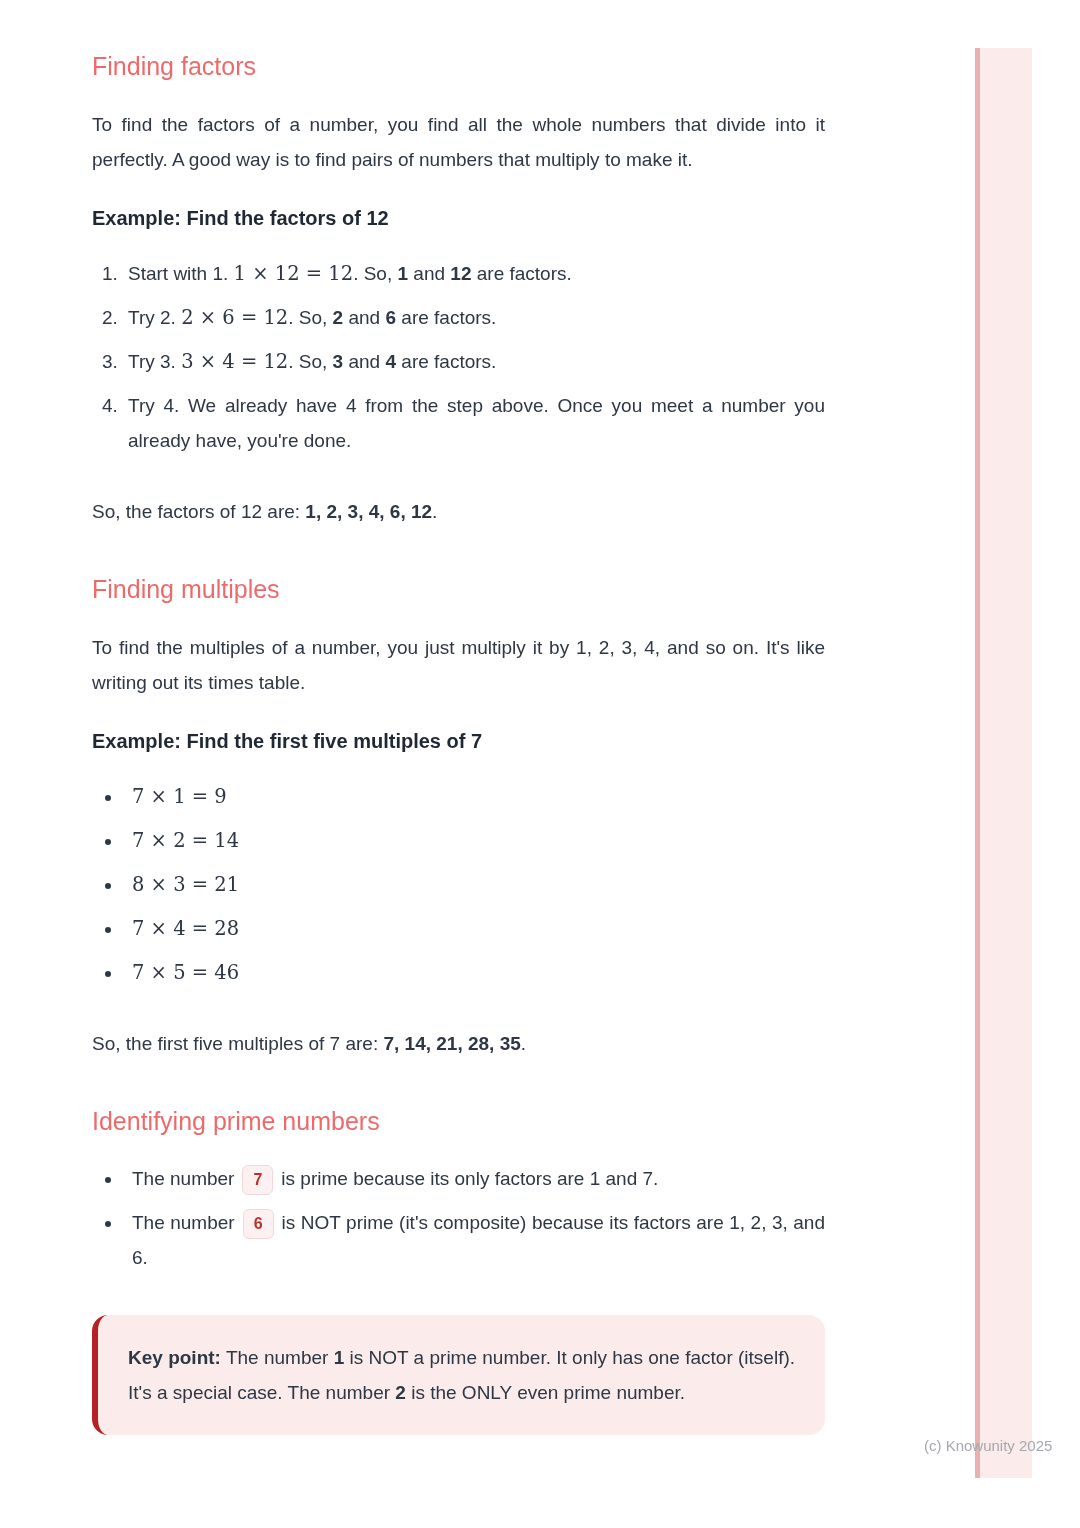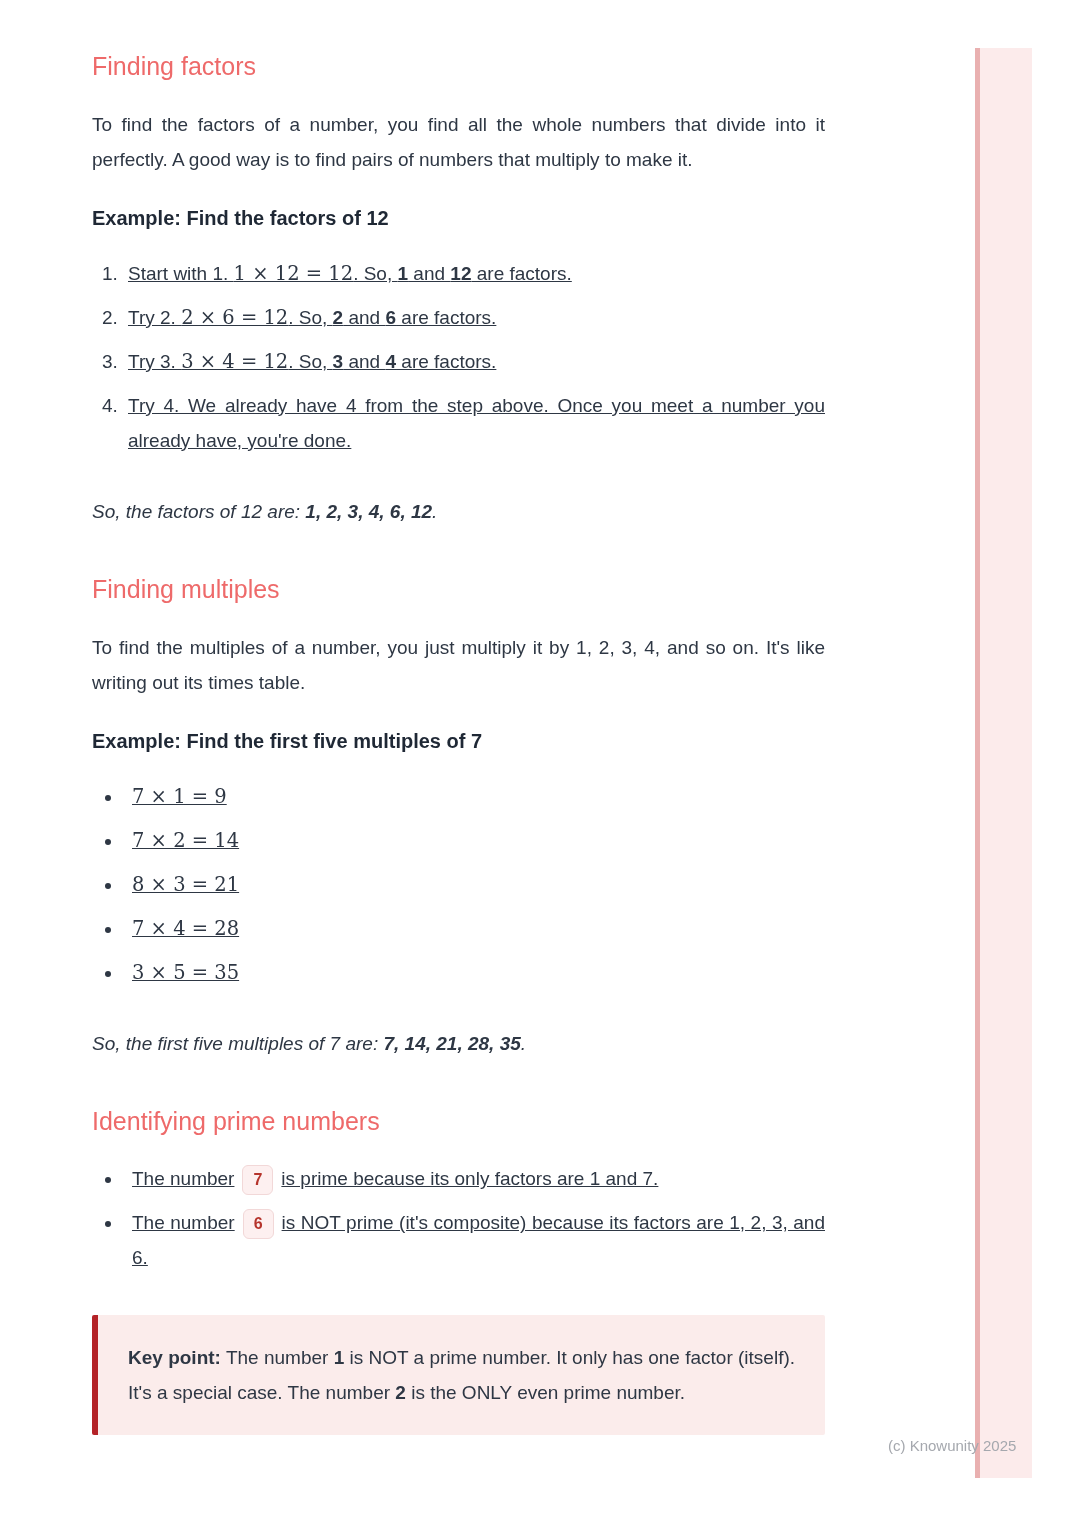--- a/index.html
+++ b/index.html
@@ -36,25 +36,25 @@
   h3.example-heading {
     color:var(--subheading-color);
     font-size:20px; font-weight:700;
     margin:0 0 26px 0;
   }
   p.body-text {
     font-size:19px; line-height:35px;
     text-align:justify;
     margin:0 0 30px 0;
   }
-  p.summary { margin-bottom:0;font-style:italic; }
+  p.summary { margin-bottom:0; }
   ol.step-list, ul.dot-list {
     margin:0 0 36px 0;
     padding-left:31px;
-    font-size:19px; line-height:35px;text-decoration:underline;
+    font-size:19px; line-height:35px;
   }
   ol.step-list li, ul.dot-list li {
     margin-bottom:9px;
     padding-left:5px;
     text-align:justify;
   }
   ul.dot-list li { padding-left:9px; }
   .seg-b { font-weight:700; }
   .seg-math { font-family:"DejaVu Serif", serif; font-size:19.5px; }
   .seg-code {
@@ -65,36 +65,36 @@
     color:var(--code-text);
     font-size:16px; font-weight:700;
     line-height:26px;
     padding:1px 10px;
     margin:0 8px;
     vertical-align:baseline;
   }
   .callout {
     background:var(--callout-bg);
     border-left:6px solid var(--callout-border);
-    border-radius:2px;
+    border-radius:16px;
     padding:25px 30px;
     margin-top:40px;
   }
   .callout p.body-text { margin:0; }
   .edge-strip {
     position:absolute;
     left:975px; top:48px;
     width:57px; height:1430px;
     background:var(--strip-fill);
     border-left:5px solid var(--strip-line);
     z-index:1;
   }
   .page-footer {
     position:absolute;
-    left:888px; top:1437px;
+    left:924px; top:1437px;
     font-size:15px;
     color:var(--footer-color);
     z-index:2;
     white-space:nowrap;
   }
 </style>
 </head>
 <body>
 
 <main class="content">
@@ -114,21 +114,21 @@
 
   <section>
     <h2 class="section-heading">Finding multiples</h2>
     <p class="body-text"><span class="seg-plain">To find the multiples of a number, you just multiply it by 1, 2, 3, 4, and so on. It's like writing out its times table.</span></p>
     <h3 class="example-heading">Example: Find the first five multiples of 7</h3>
     <ul class="dot-list">
       <li><span class="seg-math">7 × 1 = 9</span></li>
       <li><span class="seg-math">7 × 2 = 14</span></li>
       <li><span class="seg-math">8 × 3 = 21</span></li>
       <li><span class="seg-math">7 × 4 = 28</span></li>
-      <li><span class="seg-math">3 × 5 = 35</span></li>
+      <li><span class="seg-math">7 × 5 = 46</span></li>
     </ul>
     <p class="body-text summary"><span class="seg-plain">So, the first five multiples of 7 are: </span><span class="seg-b">7, 14, 21, 28, 35</span><span class="seg-plain">.</span></p>
   </section>
 
   <section>
     <h2 class="section-heading">Identifying prime numbers</h2>
     <ul class="dot-list">
       <li><span class="seg-plain">The number</span><span class="seg-code">7</span><span class="seg-plain">is prime because its only factors are 1 and 7.</span></li>
       <li><span class="seg-plain">The number</span><span class="seg-code">6</span><span class="seg-plain">is NOT prime (it's composite) because its factors are 1, 2, 3, and 6.</span></li>
     </ul>

